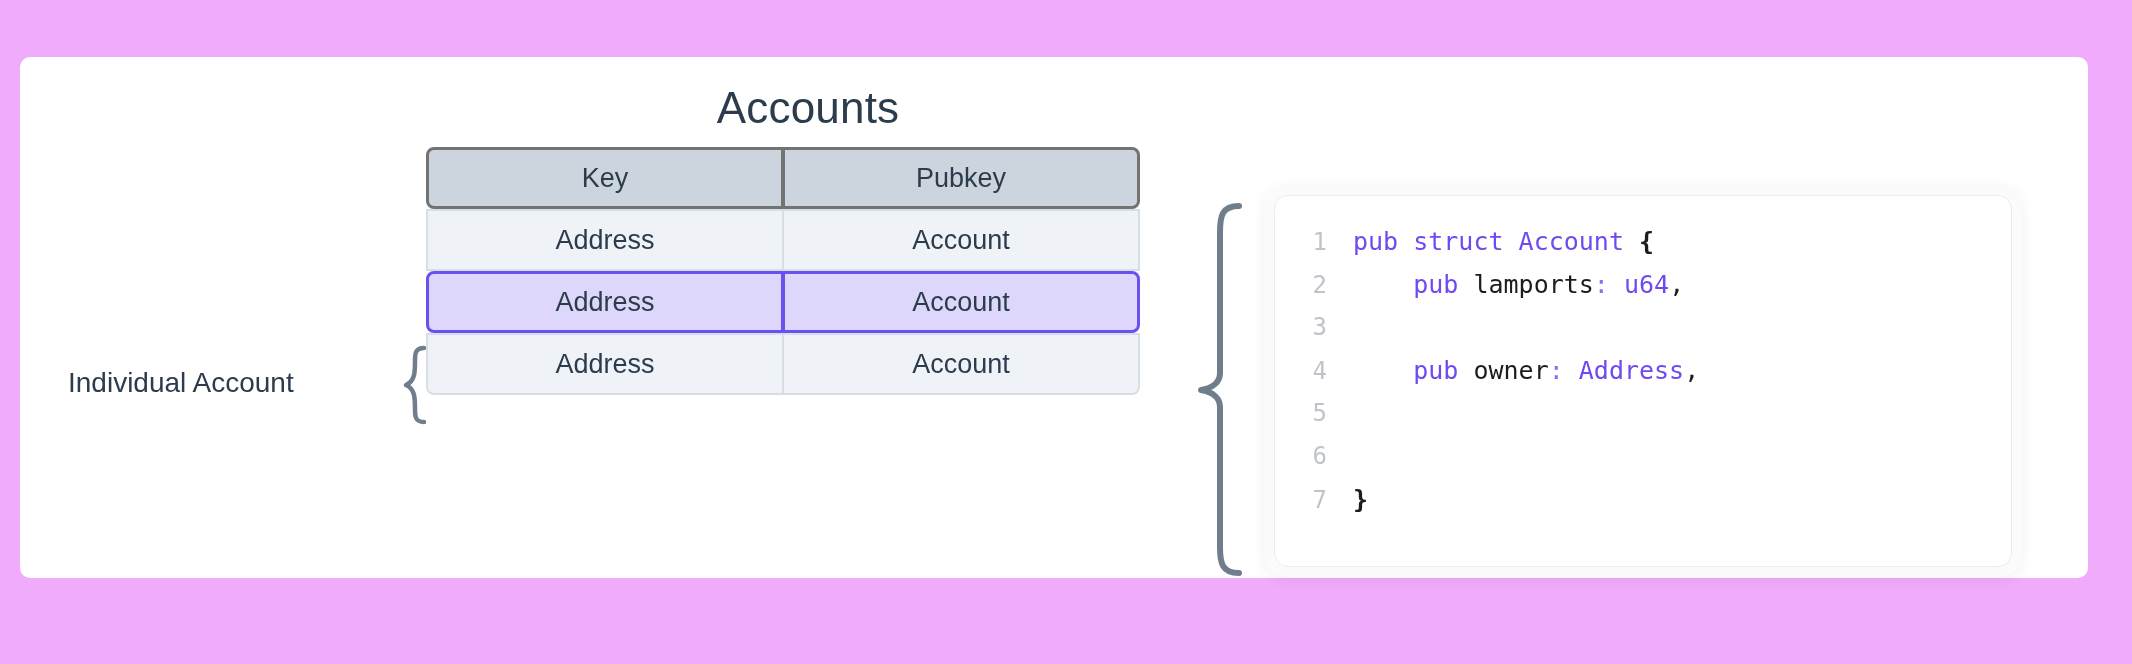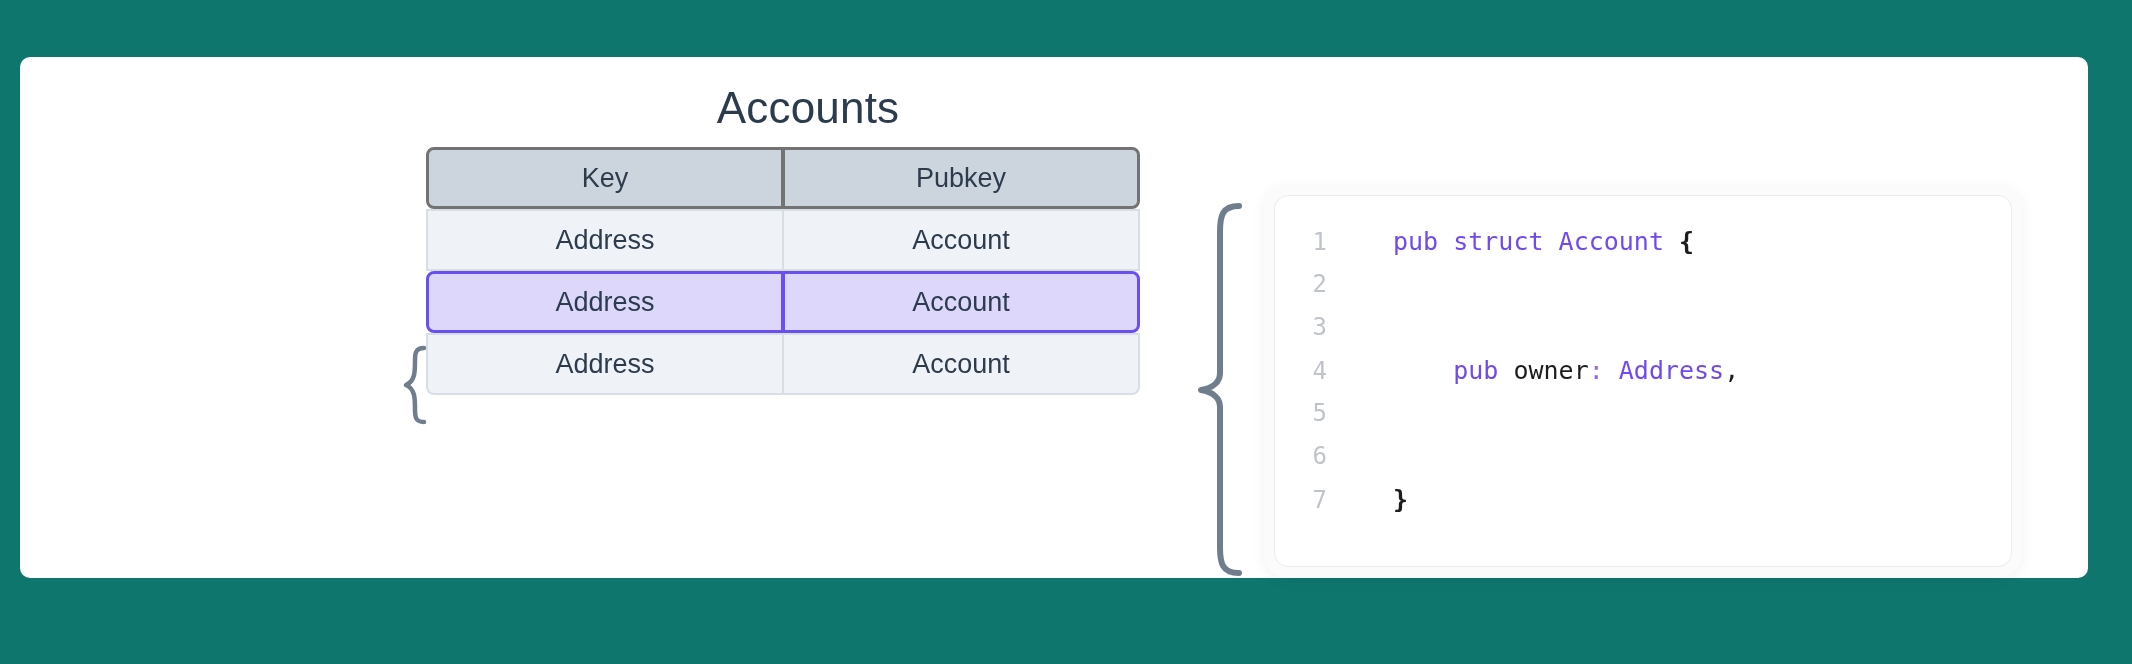--- a/index.html
+++ b/index.html
@@ -9,21 +9,21 @@
     height: 664px;
     background: #000000;
     overflow: hidden;
     font-family: "Liberation Sans", sans-serif;
   }
 
   #page {
     position: relative;
     width: 2132px;
     height: 664px;
-    background: #0f766e;
+    background: #f0abfc;
   }
 
   
   .card {
     position: absolute;
     left: 20px;
     top: 57px;
     width: 2068px;
     height: 521px;
     background: #ffffff;
@@ -166,36 +166,37 @@
   .ln {
     display: inline-block;
     width: 78px;
     text-align: right;
     padding-right: 26px;
     color: #bfc4ca;
     font-size: 24px;
     flex: 0 0 auto;
   }
 
-  .code-text { flex: 1 1 auto; margin-left: 40px; }
+  .code-text { flex: 1 1 auto; }
 
   .tok-kw    { color: #7049f0; }
   .tok-type  { color: #7049f0; }
   .tok-punct { color: #8e6bf2; }
   .tok-plain { color: #1c1c1c; }
   .tok-brace { color: #1c1c1c; font-weight: bold; }
 </style>
 </head>
 <body>
 
 <div id="page">
   <div class="card">
 
     <div class="diagram-title">Accounts</div>
 
+    <div class="annot-label">Individual Account</div>
 
     <div class="annot-brace-left">
       <svg viewBox="0 0 34 80" width="34" height="80" fill="none" xmlns="http://www.w3.org/2000/svg">
         <path d="M28 3 C19 3 19 9 19 16 C19 27 19 36 10 40 C19 44 19 53 19 64 C19 71 19 77 28 77" stroke="#6f7d8c" stroke-width="4.5" stroke-linecap="round" stroke-linejoin="round"></path>
       </svg>
     </div>
 
     <table class="kv-table">
       <thead>
         <tr>
@@ -222,21 +223,21 @@
     <div class="big-brace">
       <svg viewBox="0 0 56 375" width="56" height="375" fill="none" xmlns="http://www.w3.org/2000/svg">
         <path d="M43 4 C26 4 24 14 24 30 C24 130 24 160 24 171 C24 180 17 186 5 188 C17 190 24 196 24 205 C24 216 24 246 24 345 C24 361 26 371 43 371" stroke="#6f7d8c" stroke-width="6" stroke-linecap="round" stroke-linejoin="round"></path>
       </svg>
     </div>
 
     <div class="code-outer">
       <div class="code-inner">
         <div class="code-lines" id="code-lines">
             <div class="code-line"><span class="ln">1</span><span class="code-text"><span class="tok-kw">pub struct </span><span class="tok-type">Account</span><span class="tok-plain"> </span><span class="tok-brace">{</span></span></div>
-            <div class="code-line"><span class="ln">2</span></div>
+            <div class="code-line"><span class="ln">2</span><span class="code-text"><span class="tok-plain">    </span><span class="tok-kw">pub</span><span class="tok-plain"> lamports</span><span class="tok-punct">:</span><span class="tok-plain"> </span><span class="tok-type">u64</span><span class="tok-plain">,</span></span></div>
             <div class="code-line"><span class="ln">3</span></div>
             <div class="code-line"><span class="ln">4</span><span class="code-text"><span class="tok-plain">    </span><span class="tok-kw">pub</span><span class="tok-plain"> owner</span><span class="tok-punct">:</span><span class="tok-plain"> </span><span class="tok-type">Address</span><span class="tok-plain">,</span></span></div>
             <div class="code-line"><span class="ln">5</span></div>
             <div class="code-line"><span class="ln">6</span></div>
             <div class="code-line"><span class="ln">7</span><span class="code-text"><span class="tok-brace">}</span></span></div>
           </div>
       </div>
     </div>
 
   </div>

